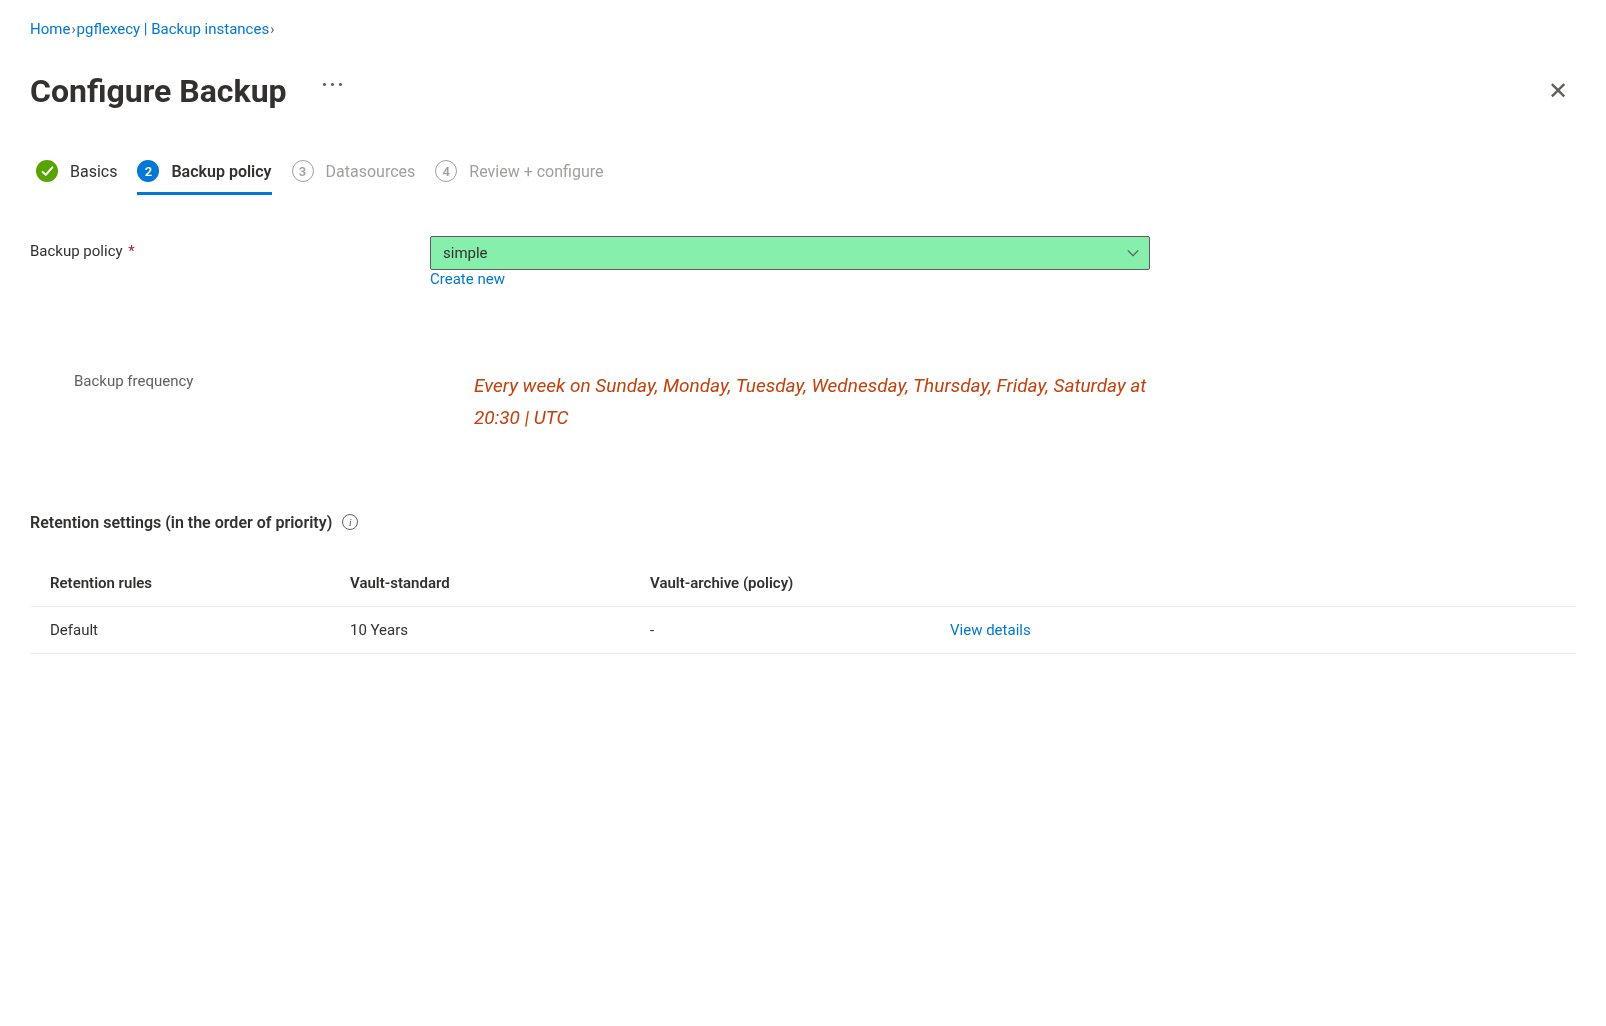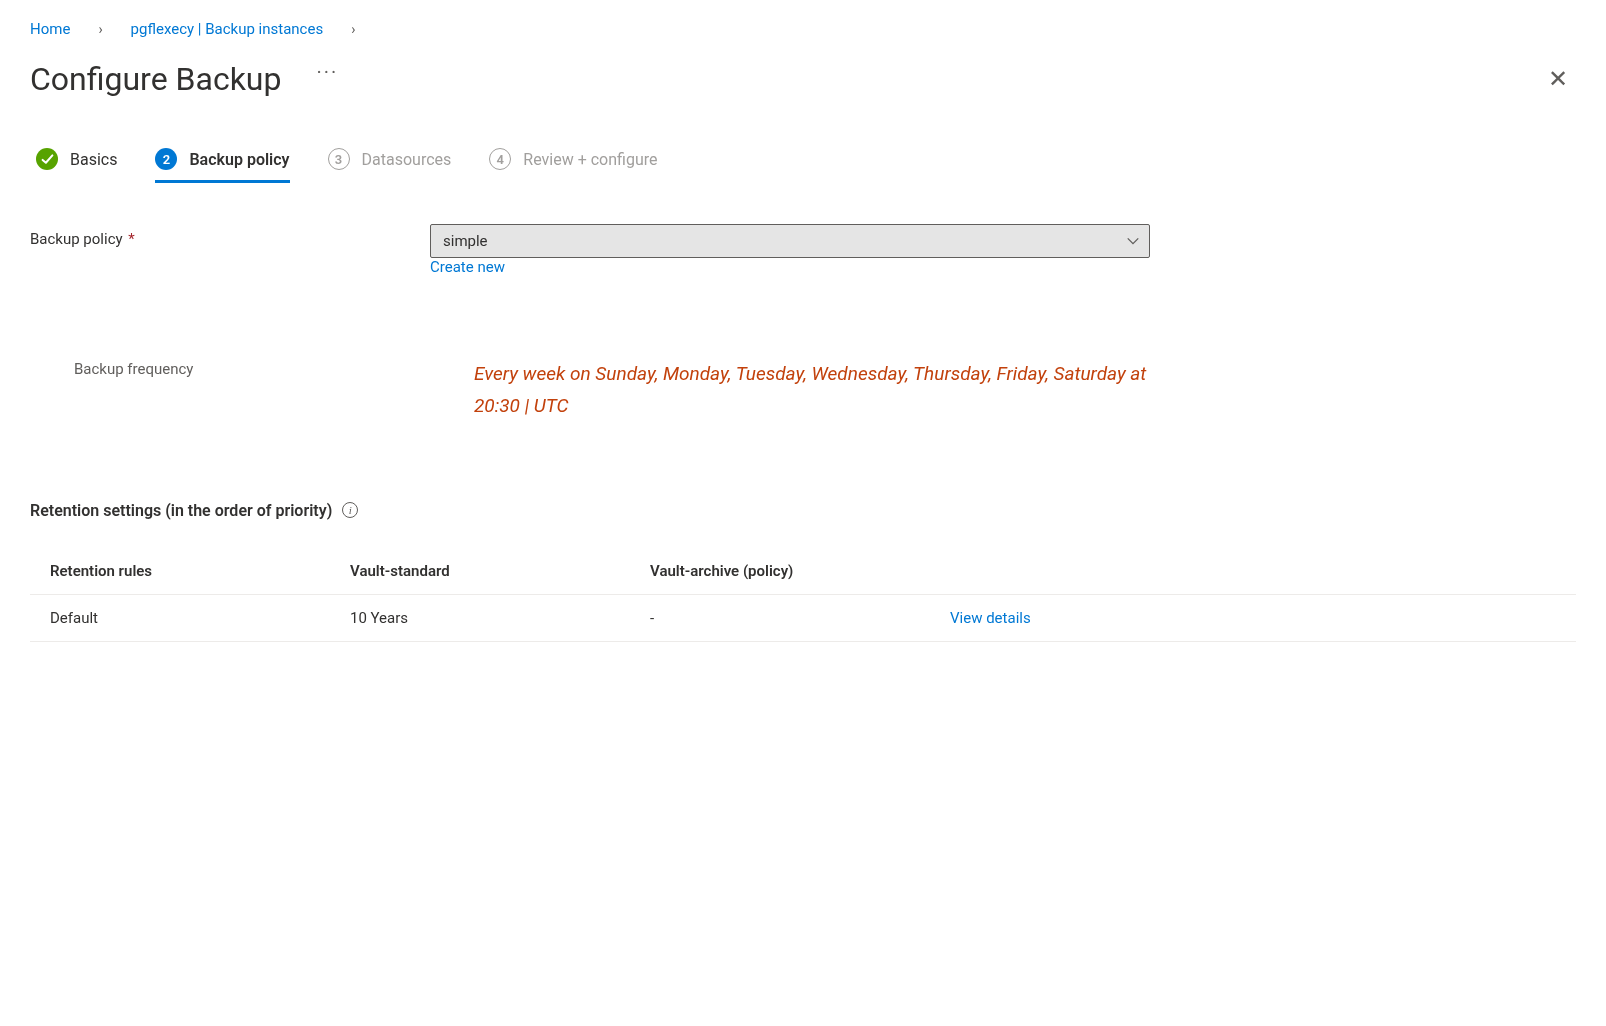--- a/index.html
+++ b/index.html
@@ -10,42 +10,42 @@
     body {
       font-family: "Segoe UI", -apple-system, BlinkMacSystemFont, Roboto, sans-serif;
       font-size: 14px;
       color: #323130;
       background: #ffffff;
       padding: 20px 30px;
     }
     .breadcrumb {
       display: flex;
       align-items: center;
-      gap: 28px;
-      margin-bottom: 22px;
+      gap: 1px;
+      margin-bottom: 34px;
       font-size: 15px;
     }
     .breadcrumb a {
       color: #0078d4;
       text-decoration: none;
       cursor: pointer;
     }
     .breadcrumb .sep {
       color: #605e5c;
       font-size: 14px;
     }
     .header-row {
       display: flex;
       align-items: center;
       justify-content: space-between;
       margin-bottom: 50px;
     }
     .page-title {
       font-size: 32px;
-      font-weight: 400;
+      font-weight: 700;
       color: #323130;
       display: flex;
       align-items: flex-start;
       gap: 35px;
     }
     .ellipsis {
       color: #605e5c;
       font-size: 20px;
       letter-spacing: 2px;
       cursor: pointer;
@@ -53,21 +53,21 @@
     .close-btn {
       font-size: 24px;
       color: #605e5c;
       cursor: pointer;
       font-weight: 300;
       padding: 4px 8px;
     }
     .steps {
       display: flex;
       align-items: center;
-      gap: 38px;
+      gap: 20px;
       margin-bottom: 44px;
       padding-left: 6px;
     }
     .step {
       display: flex;
       align-items: center;
       gap: 12px;
       font-size: 16px;
       padding-bottom: 10px;
       cursor: pointer;
@@ -133,21 +133,21 @@
     .select-wrap {
       position: relative;
     }
     .select {
       width: 100%;
       border: 1px solid #605e5c;
       border-radius: 2px;
       padding: 7px 34px 7px 12px;
       font-size: 15px;
       color: #323130;
-      background: #e5e5e5;
+      background: #86efac;
       cursor: pointer;
     }
     .chevron {
       position: absolute;
       right: 10px;
       top: 50%;
       transform: translateY(-50%);
       pointer-events: none;
     }
     .chevron svg {

